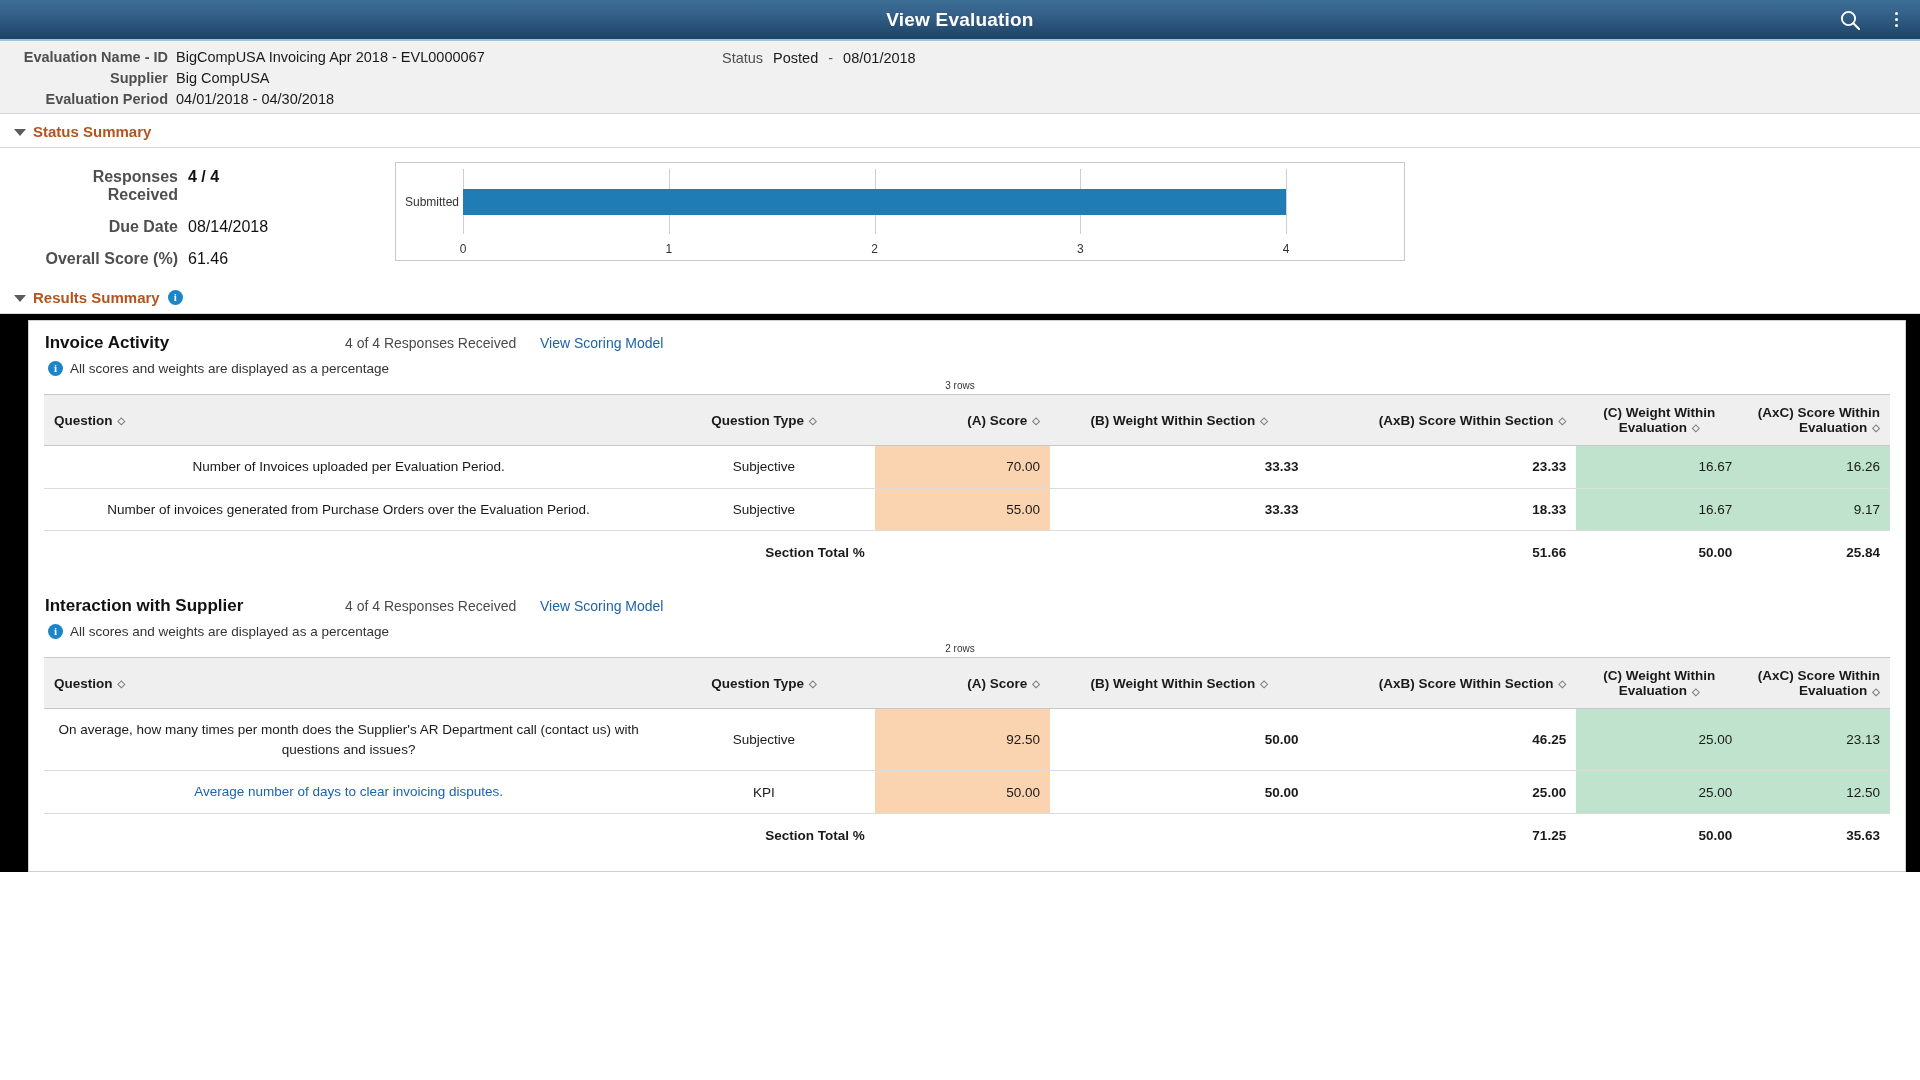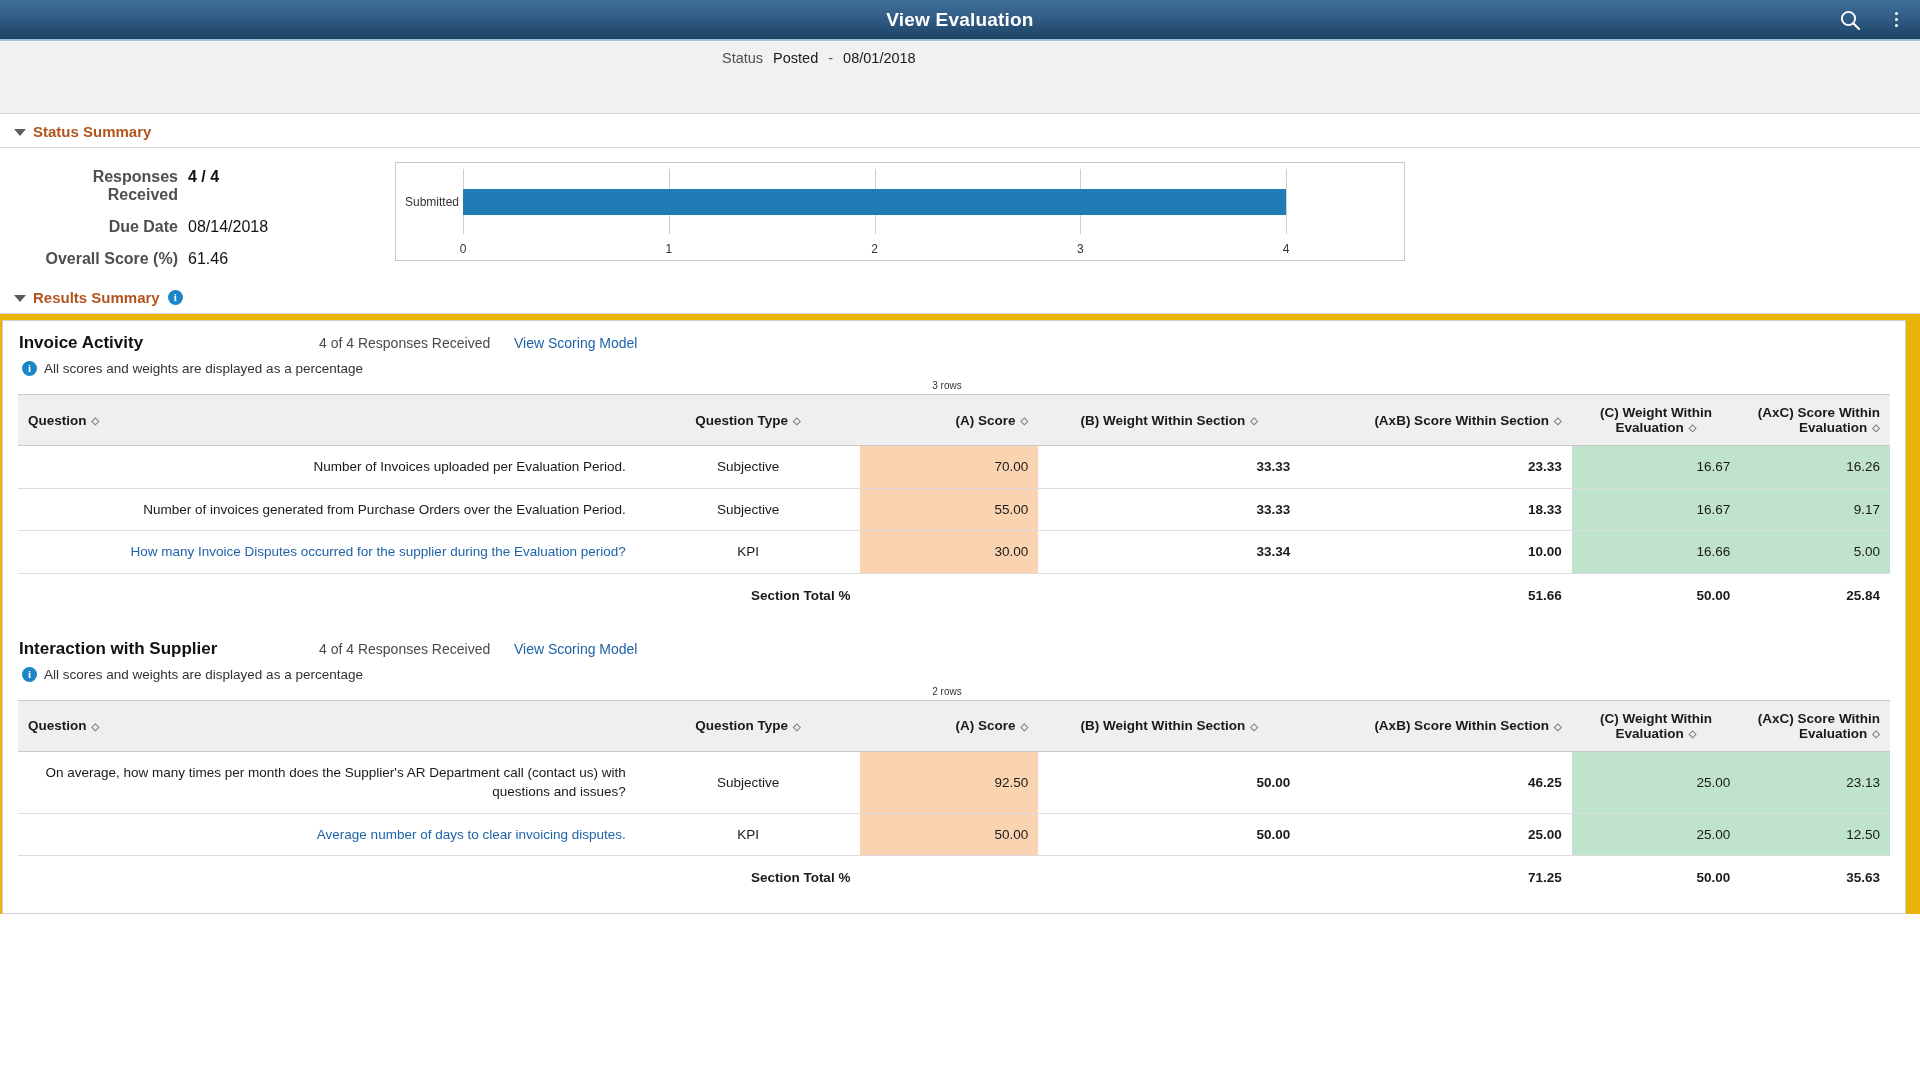--- a/index.html
+++ b/index.html
@@ -184,22 +184,22 @@
   .xtick {
     position: absolute;
     bottom: -22px;
     font-size: 12px;
     color: #333;
     transform: translateX(-50%);
   }
 
   
   .results-body {
-    padding: 6px 14px 0 2px;
-    background: #eab308;
+    padding: 6px 14px 0 28px;
+    background: #000000;
   }
   .results-card {
     border: 1px solid #cfcfcf;
     background: #fff;
     padding: 0 0 22px 0;
   }
   .sec-title-row {
     display: flex;
     align-items: baseline;
     padding: 12px 0 0 16px;
@@ -265,21 +265,21 @@
     vertical-align: middle;
     cursor: pointer;
   }
   table.grid td {
     border-bottom: 1px solid #dcdcdc;
     font-size: 13.5px;
     color: #1a1a1a;
     padding: 11px 10px;
     vertical-align: middle;
   }
-  td.q      { text-align: right; line-height: 1.45; }
+  td.q      { text-align: center; line-height: 1.45; }
   td.qtype  { text-align: center; }
   td.num    { text-align: right; font-weight: bold; }
   td.score  { background: #fad4b0; text-align: right; }
   td.eval   { background: #bfe3cc; text-align: right; }
   td.evalc  { background: #bfe3cc; text-align: right; }
   a.qlink { color: #1d63a8; text-decoration: none; cursor: pointer; }
 
   tr.total td {
     border-bottom: none;
     font-weight: bold;
@@ -308,20 +308,28 @@
       <span class="kebab">
           <i></i>
           <i></i>
           <i></i>
         </span>
     </div>
   </div>
 </div>
 
 <div class="headerstrip">
+  <div class="hdr-grid">
+    <div class="hdr-label">Evaluation Name - ID</div>
+    <div class="hdr-value">BigCompUSA Invoicing Apr 2018 - EVL0000067</div>
+    <div class="hdr-label">Supplier</div>
+    <div class="hdr-value">Big CompUSA</div>
+    <div class="hdr-label">Evaluation Period</div>
+    <div class="hdr-value">04/01/2018 - 04/30/2018</div>
+  </div>
   <div class="status-block">
     <span class="lbl">Status</span>
     <span class="val">Posted</span>
     <span class="dash">-</span>
     <span class="val">08/01/2018</span>
   </div>
 </div>
 
 <div class="section-head">
   <span class="caret"></span>
@@ -407,29 +415,20 @@
               <td class="evalc">16.26</td>
             </tr>
             <tr>
               <td class="q">Number of invoices generated from Purchase Orders over the Evaluation Period.</td>
               <td class="qtype">Subjective</td>
               <td class="score">55.00</td>
               <td class="num">33.33</td>
               <td class="num">18.33</td>
               <td class="eval">16.67</td>
               <td class="evalc">9.17</td>
-            </tr>
-            <tr>
-              <td class="q"><a class="qlink">How many Invoice Disputes occurred for the supplier during the Evaluation period?</a></td>
-              <td class="qtype">KPI</td>
-              <td class="score">30.00</td>
-              <td class="num">33.34</td>
-              <td class="num">10.00</td>
-              <td class="eval">16.66</td>
-              <td class="evalc">5.00</td>
             </tr>
             <tr class="total">
               <td></td>
               <td class="total-label">Section Total %</td>
               <td></td>
               <td></td>
               <td class="num">51.66</td>
               <td class="num">50.00</td>
               <td class="num">25.84</td>
             </tr>

